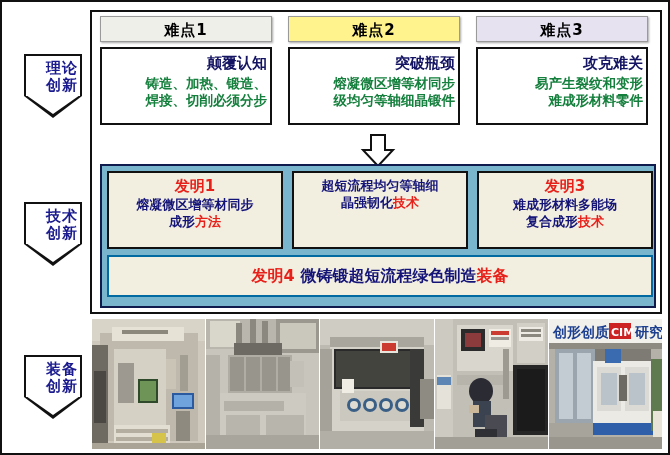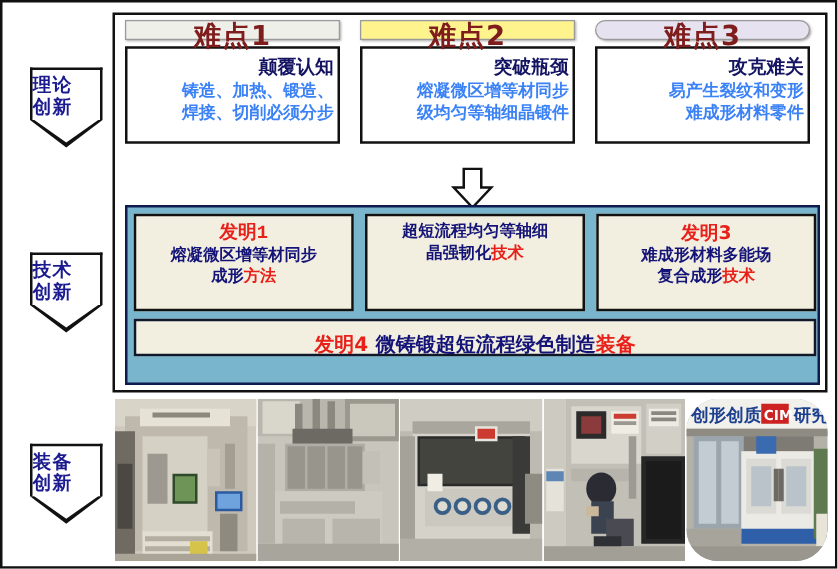--- a/index.html
+++ b/index.html
@@ -19,21 +19,21 @@
   .rail{position:absolute;left:6px;top:4px;width:82px;height:447px;}
   .pennant{
     position:absolute;left:16px;width:58px;
     box-sizing:border-box;
   }
   .pennant .body{
     border:2px solid #111111;border-bottom:none;
     background:#ffffff;
     box-sizing:border-box;
     padding:4px 2px 2px 0;
-    text-align:left;
+    text-align:right;
   }
   .pennant .tip{
     position:relative;height:22px;width:58px;
   }
   .pennant .tip:before{
     content:"";position:absolute;left:0;top:0;width:0;height:0;
     border-left:29px solid transparent;
     border-right:29px solid transparent;
     border-top:22px solid #111111;
   }
@@ -64,45 +64,45 @@
   .theory{
     position:absolute;left:0;top:0;width:572px;height:148px;
   }
   .col{
     position:absolute;top:4px;width:172px;
   }
   #col1{left:8px;}
   #col2{left:196px;}
   #col3{left:384px;}
   .tabhdr{
-    height:16px;line-height:26px;text-align:center;
+    height:26px;line-height:26px;text-align:center;
     border:1px solid #9a9a9a;
     box-shadow:1px 1px 2px rgba(0,0,0,.35);
-    font-size:22px;font-weight:bold;color:#7f1d1d;
+    font-size:15px;font-weight:bold;color:#000000;
     letter-spacing:1px;
     box-sizing:border-box;
   }
   #tab1{background:#EFEFEA;}
   #tab2{background:#FEF38C;}
-  #tab3{background:#E7E2F0;border-radius:10px;}
+  #tab3{background:#E7E2F0;}
   .diffbox{
     margin-top:5px;
     border:2px solid #111111;
     background:#ffffff;
     box-sizing:border-box;
     height:78px;
     padding:5px 3px 0 3px;
     text-align:right;
   }
   .diff-title{
     font-size:15px;font-weight:bold;color:#141463;line-height:19px;
   }
   .diff-desc{
     margin-top:2px;
-    font-size:13.5px;font-weight:bold;color:#3b82f6;line-height:17px;
+    font-size:13.5px;font-weight:bold;color:#15803d;line-height:17px;
   }
 
   
   .downarrow{
     position:absolute;left:268px;top:122px;width:36px;height:34px;
   }
   .downarrow svg{display:block;}
 
   
   .techpanel{
@@ -116,35 +116,35 @@
     position:relative;height:78px;
   }
   .invbox{
     position:absolute;top:0;width:176px;height:78px;
     box-sizing:border-box;
     border:2px solid #111111;
     background:#F3EFE0;
     text-align:center;
     padding-top:4px;
   }
-  #inv1{left:0px;font-family:Liberation Mono, monospace;}
+  #inv1{left:0px;}
   #inv2{left:185px;}
   #inv3{left:370px;}
   .inv-title{
     font-size:15px;font-weight:bold;color:#E8201A;line-height:19px;
   }
   .inv-desc{
     font-size:13px;font-weight:bold;color:#141478;line-height:17px;
     padding:0 2px;
   }
   .inv-desc .hl{color:#E8201A;}
   .inv4{
-    position:absolute;left:0px;top:84px;width:546px;height:30px;
-    box-sizing:border-box;
-    border:2px solid #0f172a;
+    position:absolute;left:0px;top:84px;width:546px;height:42px;
+    box-sizing:border-box;
+    border:2px solid #0369a1;
     background:#F3EFE0;
     text-align:center;
     line-height:38px;
   }
   .inv4 .t{font-size:16px;font-weight:bold;color:#E8201A;}
   .inv4 .d{font-size:16px;font-weight:bold;color:#141478;margin-left:6px;}
   .inv4 .d .hl{color:#E8201A;}
 
   
   .photos{
@@ -153,21 +153,21 @@
     background:#ffffff;
   }
   .photo{
     position:relative;height:130px;overflow:hidden;
     border-right:1px solid #ffffff;
   }
   .p1{width:114px;}
   .p2{width:114px;}
   .p3{width:114px;}
   .p4{width:114px;}
-  .p5{width:114px;border-right:none;border-radius:26px;}
+  .p5{width:114px;border-right:none;}
   .photo svg{display:block;position:absolute;left:0;top:0;}
   .phcap{
     position:absolute;left:0;right:0;bottom:2px;text-align:center;
     font-size:7px;color:rgba(255,255,255,0);
   }
 </style>
 </head>
 <body>
 
 <div class="slide">

